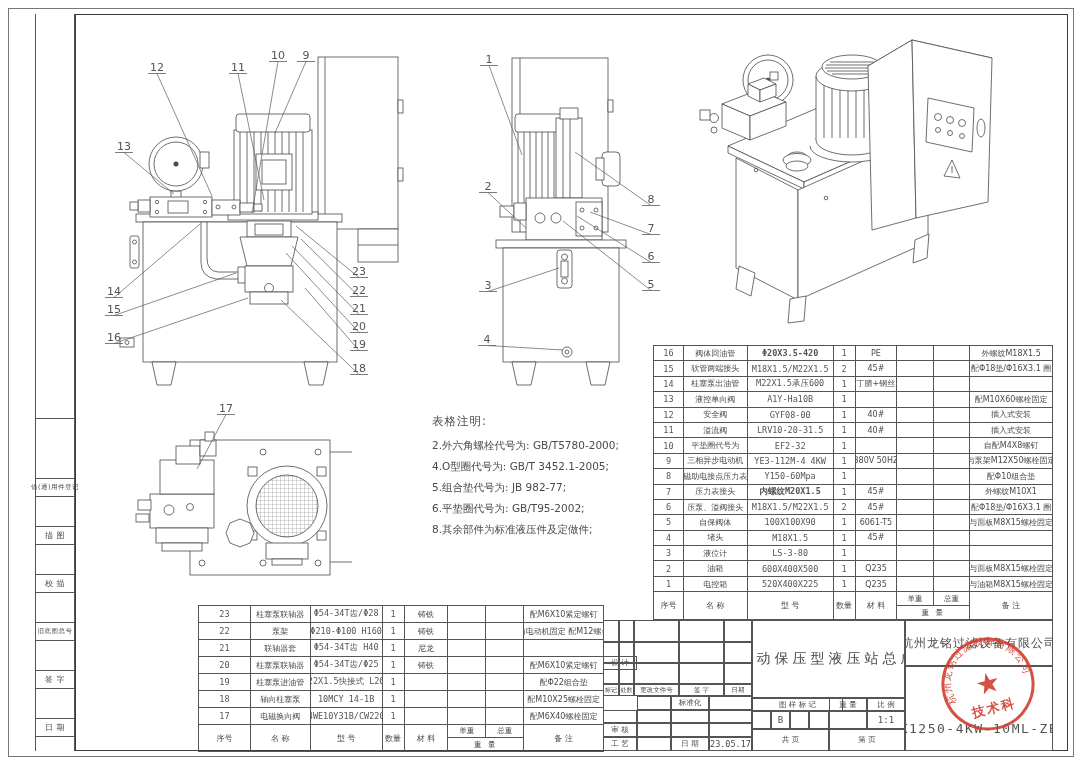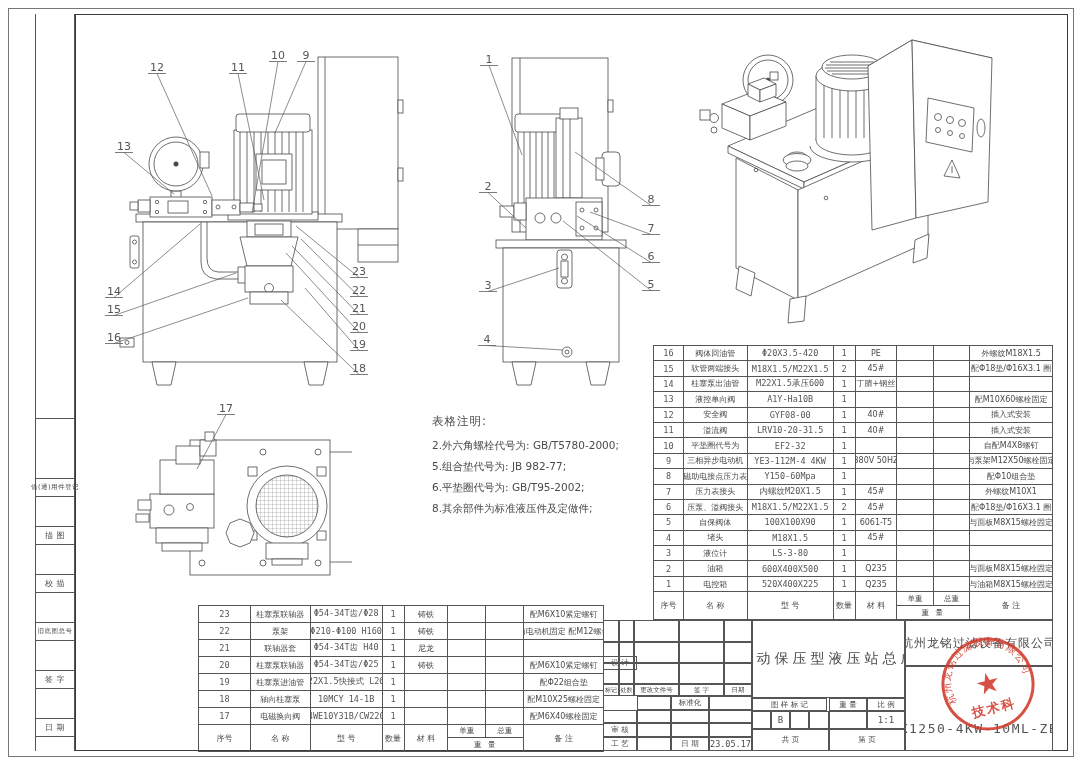--- a/index.html
+++ b/index.html
@@ -388,31 +388,32 @@
           <line x1="217" y1="414.5" x2="235" y2="414.5" stroke="#5a5a5a" stroke-width="0.8"></line>
           <text x="226" y="412" text-anchor="middle" font-size="11" fill="#555">17</text>
         </g>
       </g>
   </svg>
 
   <div id="notes">
     <div class="nt">表格注明:</div>
     <div id="notes-items">
         <div class="ni">2.外六角螺栓代号为: GB/T5780-2000;</div>
+        <div class="ni">4.O型圈代号为: GB/T 3452.1-2005;</div>
         <div class="ni">5.组合垫代号为: JB 982-77;</div>
         <div class="ni">6.平垫圈代号为: GB/T95-2002;</div>
         <div class="ni">8.其余部件为标准液压件及定做件;</div>
       </div>
   </div>
 
   <div class="bom" id="main-bom">
       <div class="bom-row" style="height: 15.4px;">
         <div class="bom-cell num" style="width: 30px;">16</div>
         <div class="bom-cell" style="width: 64px;">阀体回油管</div>
-        <div class="bom-cell num" style="width: 86px;">Φ20X3.5-420</div>
+        <div class="bom-cell num" style="width: 86px; font-weight: bold;">Φ20X3.5-420</div>
         <div class="bom-cell num" style="width: 22px;">1</div>
         <div class="bom-cell" style="width: 42px;">PE</div>
         <div class="bom-cell" style="width: 37px;"></div>
         <div class="bom-cell" style="width: 36px;"></div>
         <div class="bom-cell" style="width: 83px;">外螺纹M18X1.5</div>
       </div>
       <div class="bom-row" style="height: 15.4px;">
         <div class="bom-cell num" style="width: 30px;">15</div>
         <div class="bom-cell" style="width: 64px;">软管两端接头</div>
         <div class="bom-cell num" style="width: 86px;">M18X1.5/M22X1.5</div>
@@ -488,21 +489,21 @@
         <div class="bom-cell num" style="width: 86px;">Y150-60Mpa</div>
         <div class="bom-cell num" style="width: 22px;">1</div>
         <div class="bom-cell" style="width: 42px;"></div>
         <div class="bom-cell" style="width: 37px;"></div>
         <div class="bom-cell" style="width: 36px;"></div>
         <div class="bom-cell" style="width: 83px;">配Φ10组合垫</div>
       </div>
       <div class="bom-row" style="height: 15.4px;">
         <div class="bom-cell num" style="width: 30px;">7</div>
         <div class="bom-cell" style="width: 64px;">压力表接头</div>
-        <div class="bom-cell num" style="width: 86px;">内螺纹M20X1.5</div>
+        <div class="bom-cell num" style="width: 86px; font-weight: bold;">内螺纹M20X1.5</div>
         <div class="bom-cell num" style="width: 22px;">1</div>
         <div class="bom-cell" style="width: 42px;">45#</div>
         <div class="bom-cell" style="width: 37px;"></div>
         <div class="bom-cell" style="width: 36px;"></div>
         <div class="bom-cell" style="width: 83px;">外螺纹M10X1</div>
       </div>
       <div class="bom-row" style="height: 15.4px;">
         <div class="bom-cell num" style="width: 30px;">6</div>
         <div class="bom-cell" style="width: 64px;">压泵、溢阀接头</div>
         <div class="bom-cell num" style="width: 86px;">M18X1.5/M22X1.5</div>
@@ -685,21 +686,21 @@
     <div class="tbc" style="left:603px;top:723px;width:34px;height:14px">审 核</div>
     <div class="tbc" style="left:637px;top:723px;width:34px;height:14px"></div>
     <div class="tbc" style="left:671px;top:723px;width:38px;height:14px"></div>
     <div class="tbc" style="left:709px;top:723px;width:43px;height:14px"></div>
     <div class="tbc" style="left:603px;top:737px;width:34px;height:14px">工 艺</div>
     <div class="tbc" style="left:637px;top:737px;width:34px;height:14px"></div>
     <div class="tbc" style="left:671px;top:737px;width:38px;height:14px">日 期</div>
     <div class="tbc mono" style="left:709px;top:737px;width:43px;height:14px;font-size:8.5px">23.05.17</div>
 
     <div class="tbc big-title" style="left:752px;top:620px;width:153px;height:78px">自动保压型液压站总成</div>
-    <div class="tbc" style="left:752px;top:698px;width:75px;height:13px">图 样 标 记</div>
+    <div class="tbc" style="left:752px;top:698px;width:91px;height:13px">图 样 标 记</div>
     <div class="tbc" style="left:829px;top:698px;width:38px;height:13px">重 量</div>
     <div class="tbc" style="left:867px;top:698px;width:38px;height:13px">比 例</div>
     <div class="tbc" style="left:752px;top:711px;width:19px;height:18px"></div>
     <div class="tbc mono" style="left:771px;top:711px;width:19px;height:18px;font-size:9px">B</div>
     <div class="tbc" style="left:790px;top:711px;width:19px;height:18px"></div>
     <div class="tbc" style="left:809px;top:711px;width:20px;height:18px"></div>
     <div class="tbc" style="left:829px;top:711px;width:38px;height:18px"></div>
     <div class="tbc mono" style="left:867px;top:711px;width:38px;height:18px;font-size:9px">1:1</div>
     <div class="tbc" style="left:752px;top:729px;width:77px;height:22px">共    页</div>
     <div class="tbc" style="left:829px;top:729px;width:76px;height:22px">第    页</div>

